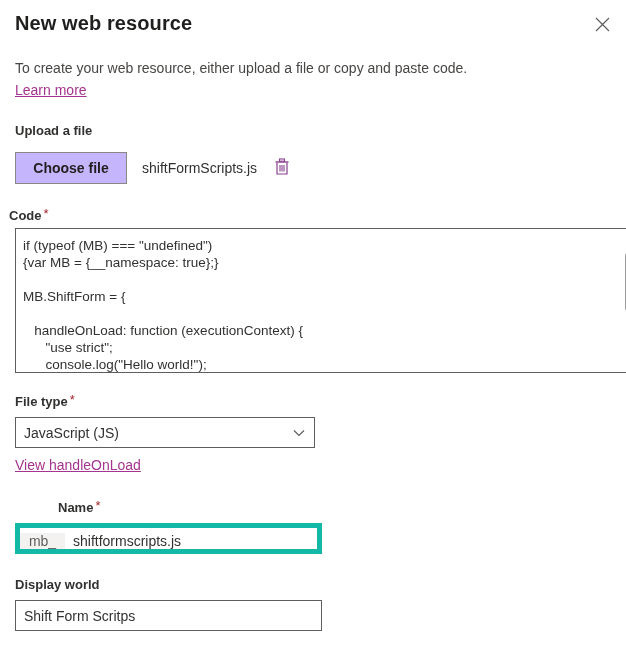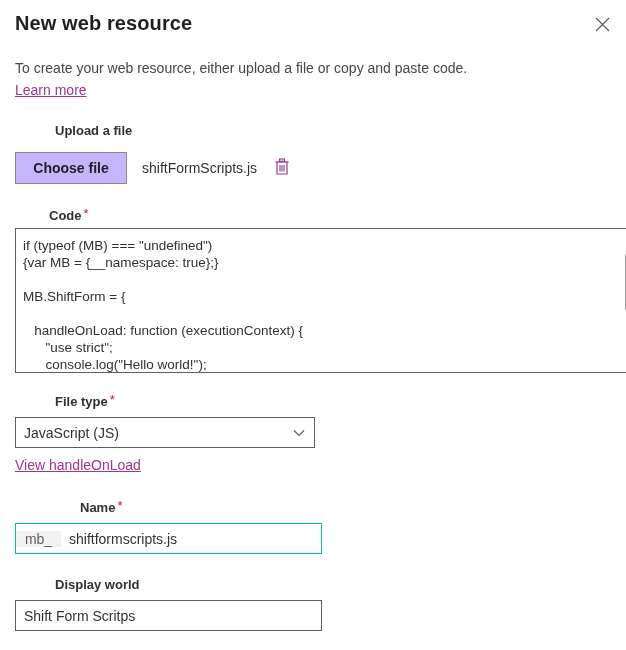--- a/index.html
+++ b/index.html
@@ -73,21 +73,20 @@
     padding: 0;
   }
   .close-btn svg { display: block; }
 
   
   .field-label {
     font-size: 13px;
     line-height: 18px;
     font-weight: 600;
     color: #323130;
-    margin-left: 40px;
   }
   .req {
     color: #a4262c;
     font-weight: 400;
     font-size: 13px;
     padding-left: 2px;
     vertical-align: top;
     line-height: 14px;
   }
 
@@ -233,35 +232,35 @@
   }
   .view-deps {
     position: absolute;
     left: 15px;
     top: 455px;
   }
 
   
   .name-label {
     position: absolute;
-    left: 0;
+    left: 18px;
     top: 499px;
     padding-left: 40px;
   }
   .name-field {
     position: absolute;
     left: 15px;
     top: 523px;
     width: 307px;
     height: 31px;
     box-sizing: border-box;
-    border: 1px solid #14b8a6;
-    background: #ffffff;
-    display: flex;
-    align-items: center;
+    border: 5px solid #14b8a6;
+    background: #ffffff;
+    display: flex;
+    align-items: flex-end;
   }
   .name-prefix {
     width: 45px;
     background: #f3f2f1;
     display: flex;
     align-items: center;
     justify-content: center;
     font-size: 14px;
     color: #605e5c;
   }

